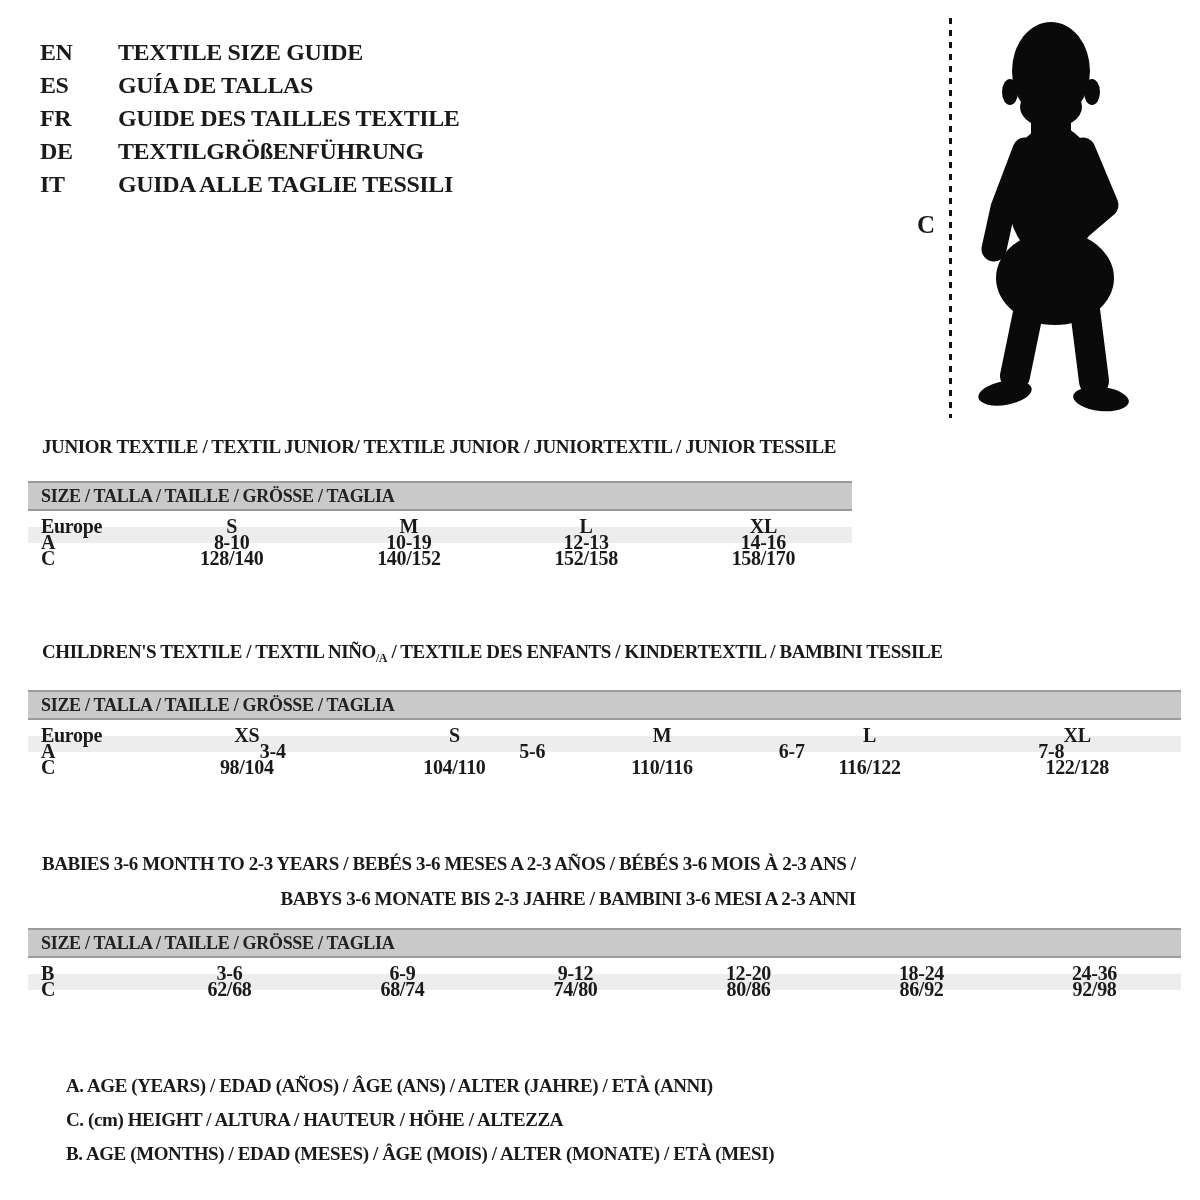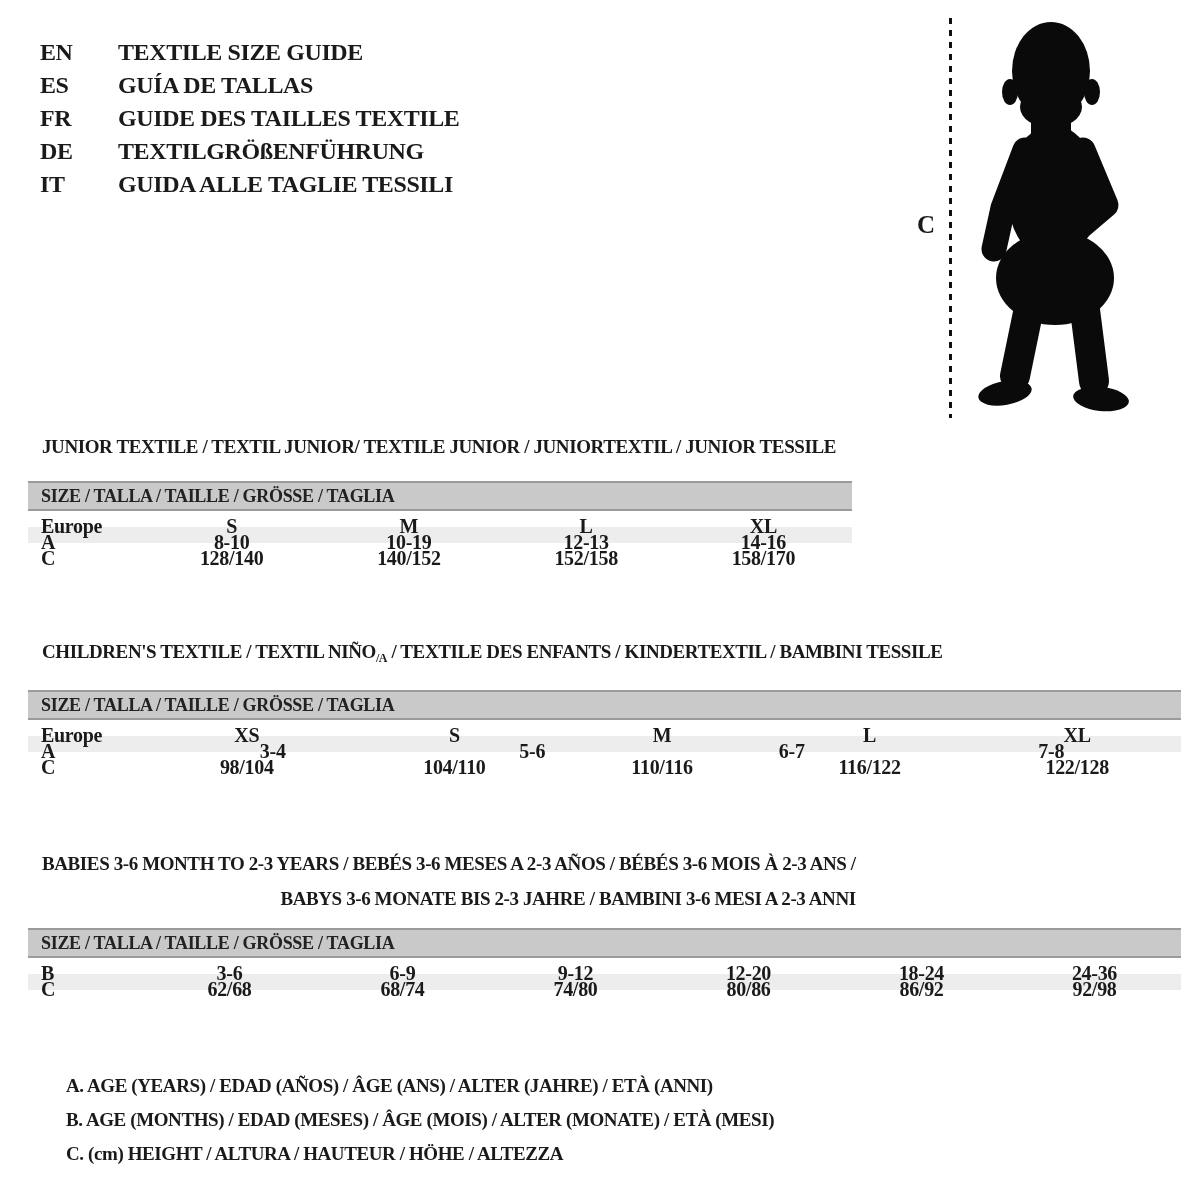--- a/index.html
+++ b/index.html
@@ -175,15 +175,15 @@
     <span class="tcell">68/74</span>
     <span class="tcell">74/80</span>
     <span class="tcell">80/86</span>
     <span class="tcell">86/92</span>
     <span class="tcell">92/98</span>
   </div>
 </div>
 
 <div class="abs legend">
   <div>A. AGE (YEARS) / EDAD (AÑOS) / ÂGE (ANS) / ALTER (JAHRE) / ETÀ (ANNI)</div>
+  <div>C. (cm) HEIGHT / ALTURA / HAUTEUR / HÖHE / ALTEZZA</div>
   <div>B. AGE (MONTHS) / EDAD (MESES) / ÂGE (MOIS) / ALTER (MONATE) / ETÀ (MESI)</div>
-  <div>C. (cm) HEIGHT / ALTURA / HAUTEUR / HÖHE / ALTEZZA</div>
 </div>
 
 </body></html>

